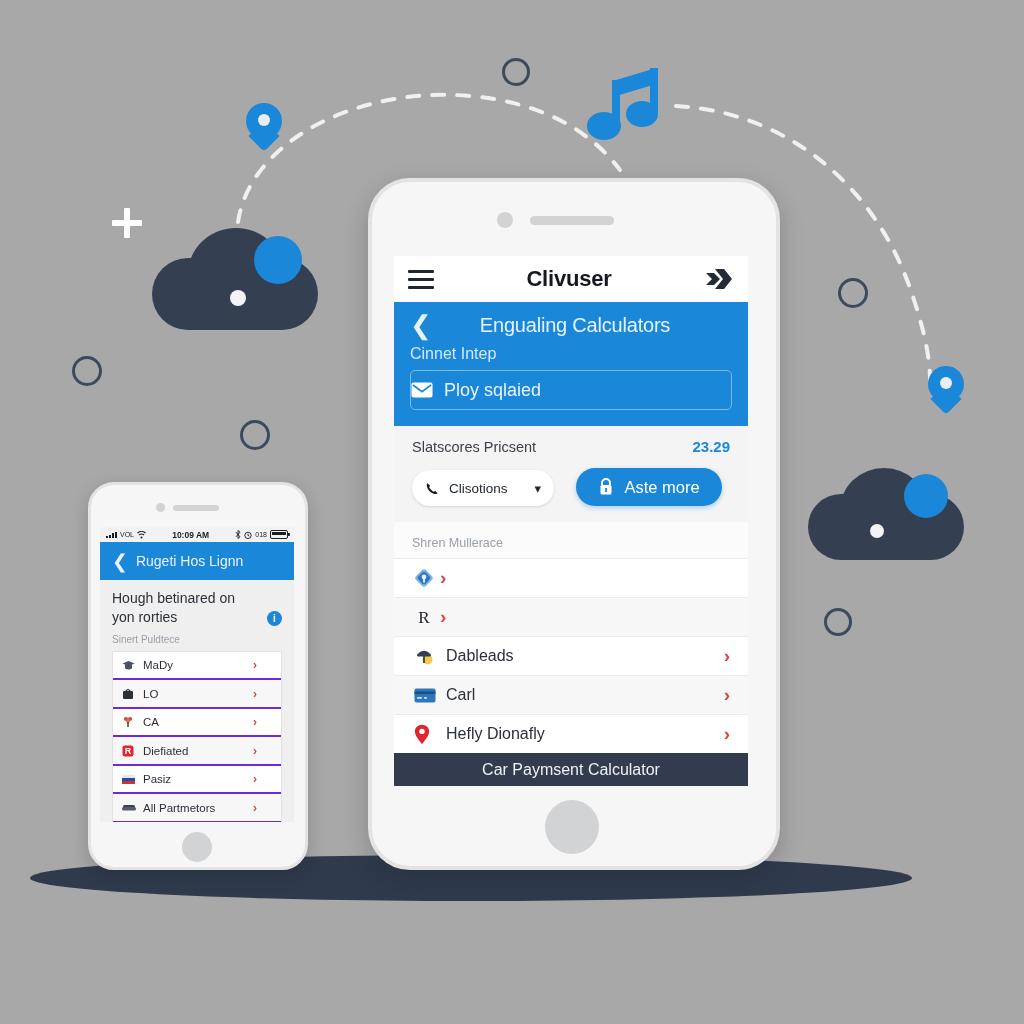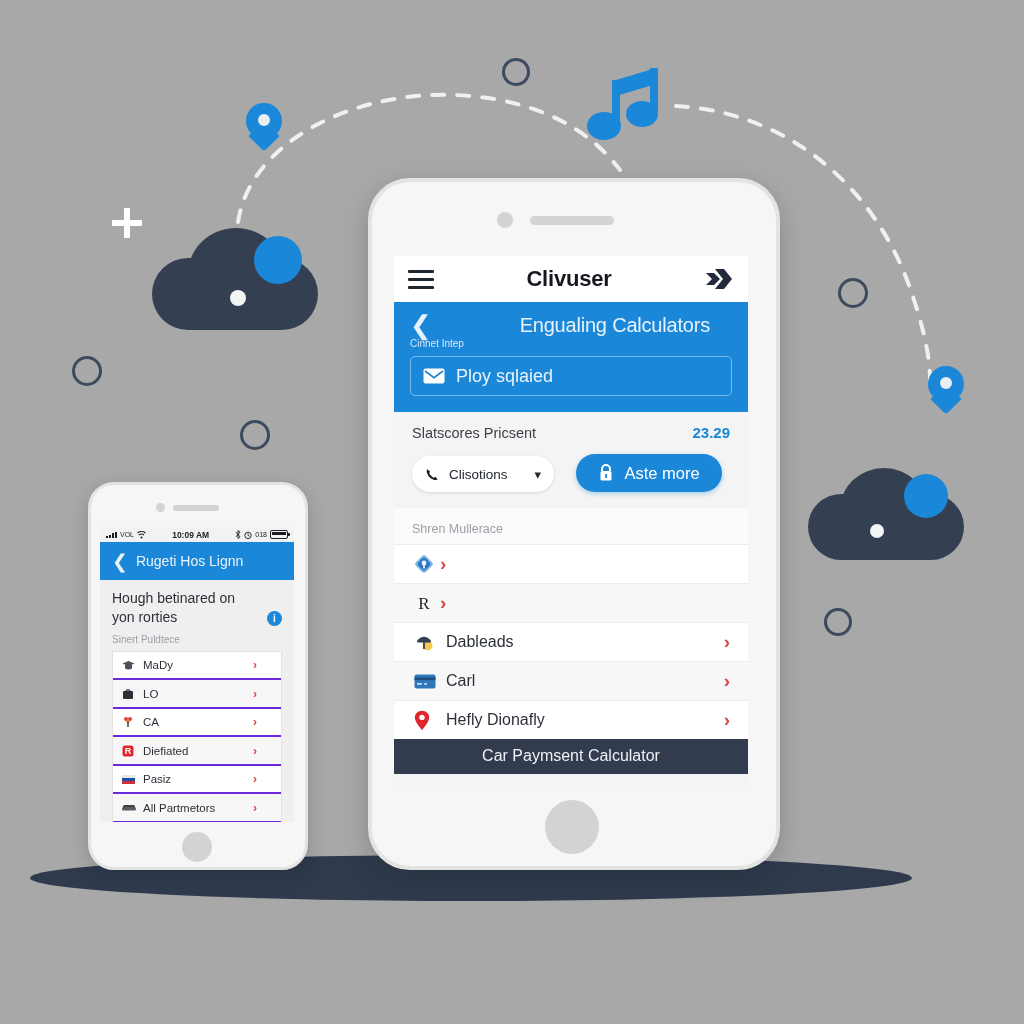--- a/index.html
+++ b/index.html
@@ -173,34 +173,34 @@
     padding: 10px 16px 16px 16px;
   }
   .bh-row {
     display: flex; align-items: center; gap: 8px;
   }
   .bh-back {
     color: #e6f1fb; font-size: 26px; line-height: 1;
     width: 22px; text-align: center; font-weight: 300;
   }
   .bh-title {
-    flex: 1; text-align: right; color: #e7f2fc;
+    flex: 1; text-align: center; color: #e7f2fc;
     font-size: 20px; font-weight: 500; margin-right: 22px;
     letter-spacing: -0.2px;
   }
   .bh-sub {
-    color: #d6e8f8; font-size: 10px; 
+    color: #d6e8f8; font-size: 16px; margin-top: 7px;
   }
   .bh-field {
     margin-top: 7px;
     border: 1px solid #7bbbec;
     border-radius: 5px;
     height: 38px;
     display: flex; align-items: center; gap: 11px;
-    padding: 0 12px;
+    padding: 0 0;
     background: transparent;
   }
   .bh-field .mail {
     width: 22px; height: 16px; flex: none;
   }
   .bh-field .val {
     color: #eaf3fb; font-size: 18px;
   }
 
   .pb-stats {

